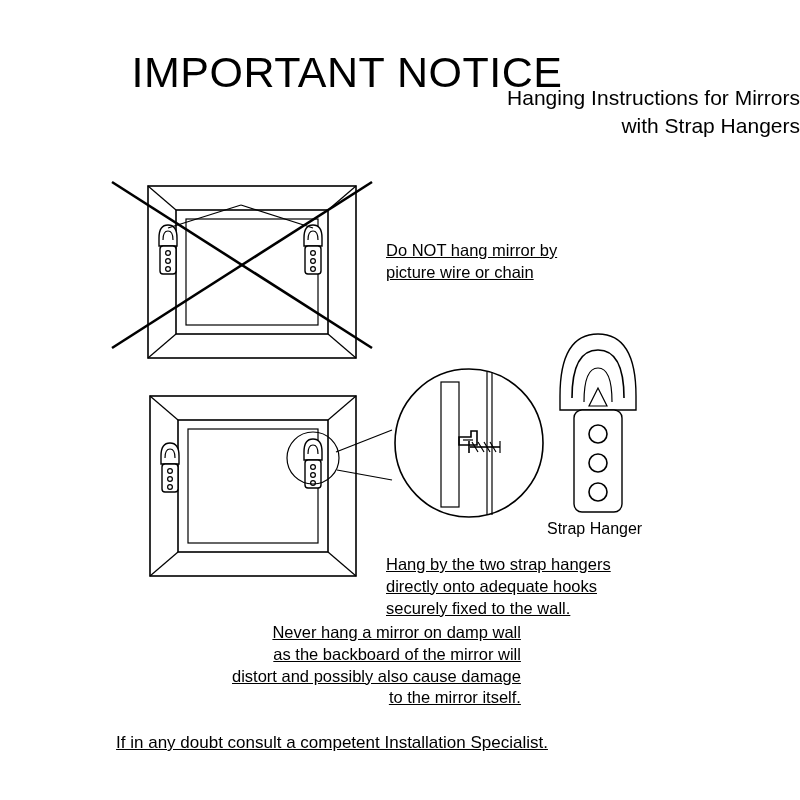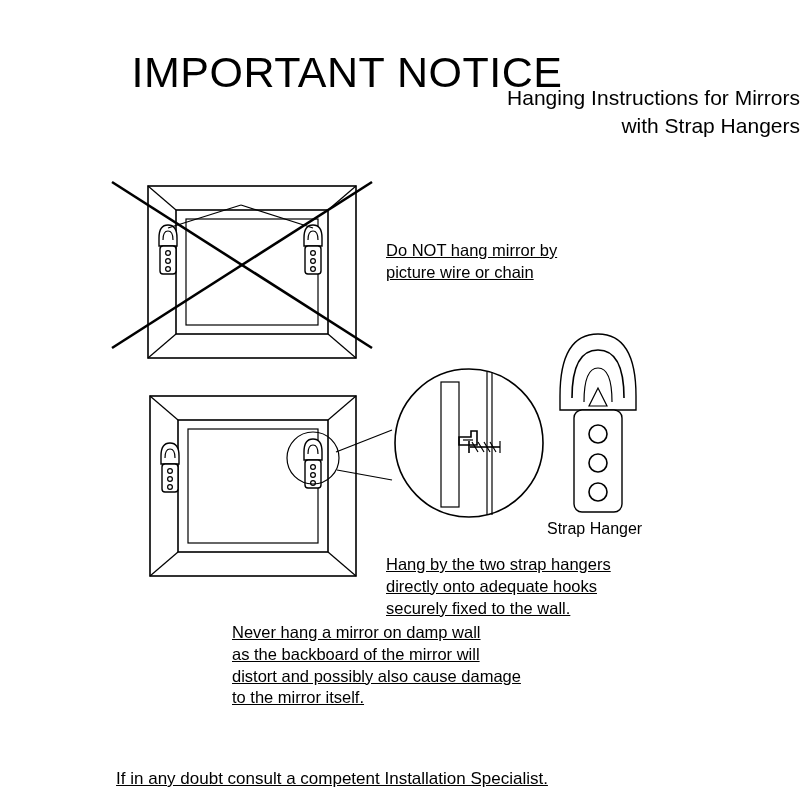--- a/index.html
+++ b/index.html
@@ -40,22 +40,22 @@
   }
   .note {
     position: absolute;
     font-size: 16.5px;
     line-height: 1.32;
     white-space: pre-line;
     text-decoration: underline;
   }
   .note-wire   { left: 386px; top: 240px; }
   .note-hang   { left: 386px; top: 554px; }
-  .note-damp   { left: 232px; top: 622px; }
-  .note-doubt  { left: 0; top: 732px; width: 664px; text-align: center; font-size: 17px; margin-top: 36px; }
+  .note-damp   { left: 232px; top: 622px; text-align: right; }
+  .note-doubt  { left: 0; top: 732px; width: 664px; text-align: center; font-size: 17px; }
   .caption-strap {
     position: absolute;
     left: 547px;
     top: 520px;
     font-size: 16px;
   }
   svg.diagram {
     position: absolute;
     left: 0; top: 0;
     width: 800px;

